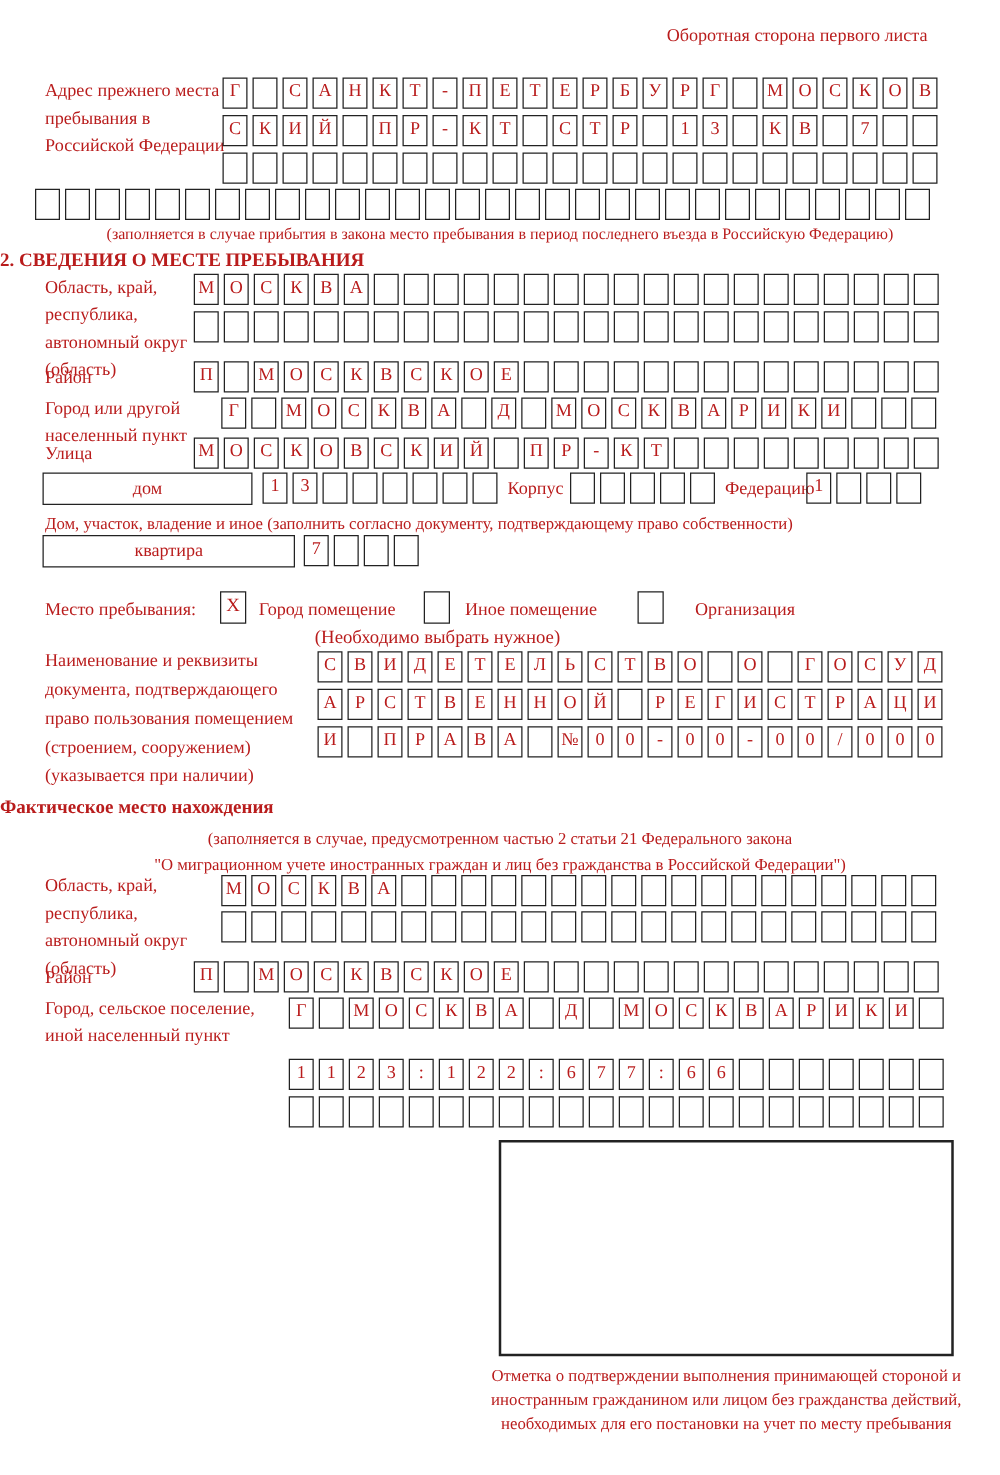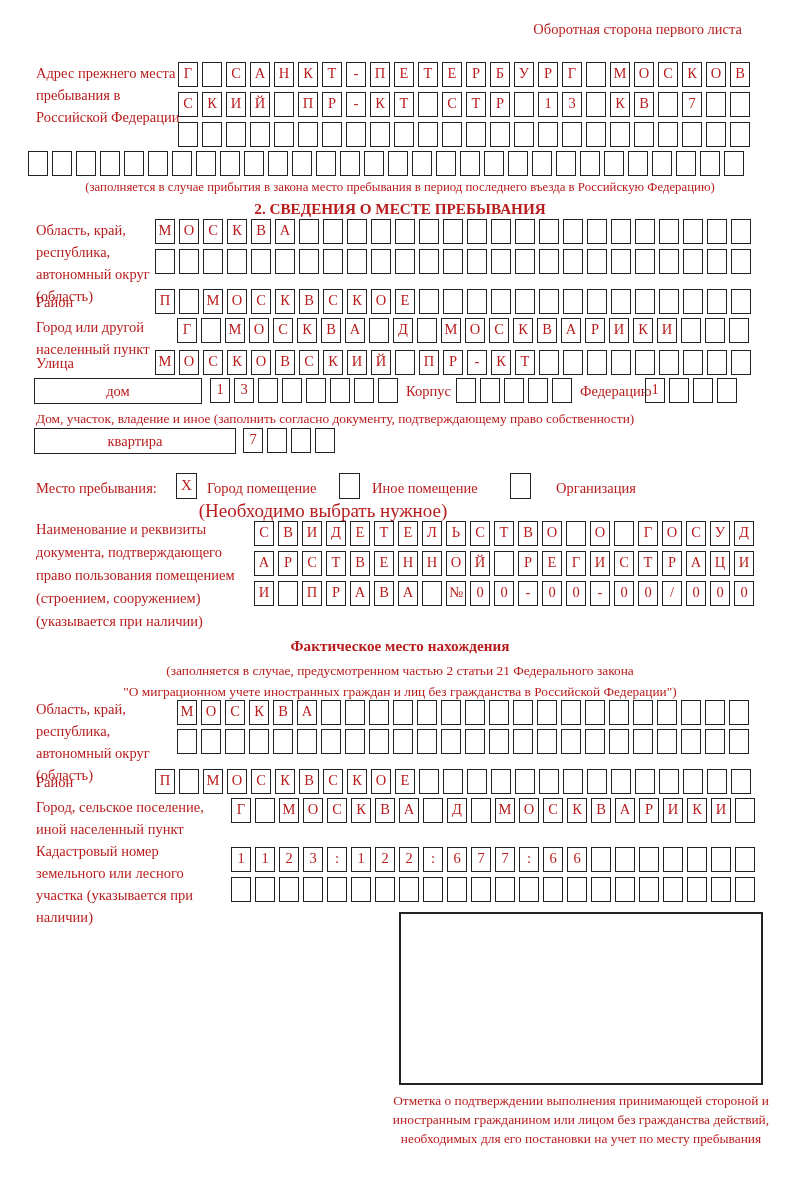--- a/index.html
+++ b/index.html
@@ -3,21 +3,21 @@
 <meta charset="utf-8">
 <style>
   * { margin:0; padding:0; box-sizing:border-box; }
   html,body { background:#ffffff; }
   .page { position:relative; width:800px; height:1180px; background:#fff;
           font-family:"Liberation Serif", serif; color:#b91c1c; overflow:hidden; }
   .abs { position:absolute; }
   .lbl { font-size:14.5px; line-height:22px; }
   .note { font-size:13px; line-height:17px; }
   .small-note { font-size:12.8px; }
-  .title { font-weight:bold; font-size:15.2px; text-align:center; }
+  .title { font-weight:bold; font-size:15.2px; text-align:left; }
   .boxrow { position:absolute; display:flex; gap:4px; height:25px; }
   .cbox { flex:none; width:20px; height:25px; border:1.7px solid #222;
           font-size:14.5px; line-height:21px; text-align:center; }
   .widebox { position:absolute; height:26px; border:1.7px solid #222;
              display:flex; align-items:center; justify-content:center; font-size:14.5px; }
   .checkbox { position:absolute; width:21px; height:26px; border:1.7px solid #222;
               text-align:center; font-size:15px; line-height:23px; }
   .stamp { position:absolute; border:2px solid #222; background:#fff; }
   .center { text-align:center; }
   .nowrap { white-space:nowrap; }
@@ -326,21 +326,21 @@
       <span class="cbox"></span>
     </div>
 
   <div class="abs lbl nowrap" style="left:36px; top:477px;">Место пребывания:</div>
   <span class="checkbox" style="left:176px; top:473px;">X</span>
   <div class="abs lbl nowrap" style="left:207px; top:477px;">Город помещение</div>
   <span class="checkbox" style="left:339px; top:473px;"></span>
   <div class="abs lbl nowrap" style="left:372px; top:477px;">Иное помещение</div>
   <span class="checkbox" style="left:510px; top:473px;"></span>
   <div class="abs lbl nowrap" style="left:556px; top:477px;">Организация</div>
-  <div class="abs note center" style="left:173px; top:502px; width:300px; font-size:19px;">(Необходимо выбрать нужное)</div>
+  <div class="abs note center" style="left:200px; top:502px; width:300px; font-size:15px;">(Необходимо выбрать нужное)</div>
 
   <div class="abs lbl" style="left:36px; top:518px; width:208px; line-height:23px;">Наименование и реквизиты документа, подтверждающего право пользования помещением (строением, сооружением) (указывается при наличии)</div>
   <div class="boxrow" style="left:254px; top:521px;">
       <span class="cbox">С</span>
       <span class="cbox">В</span>
       <span class="cbox">И</span>
       <span class="cbox">Д</span>
       <span class="cbox">Е</span>
       <span class="cbox">Т</span>
       <span class="cbox">Е</span>
@@ -512,21 +512,20 @@
       <span class="cbox">К</span>
       <span class="cbox">В</span>
       <span class="cbox">А</span>
       <span class="cbox">Р</span>
       <span class="cbox">И</span>
       <span class="cbox">К</span>
       <span class="cbox">И</span>
       <span class="cbox"></span>
     </div>
 
-  <div class="abs lbl" style="left:36px; top:840px; width:175px;">Кадастровый номер земельного или лесного участка (указывается при наличии)</div>
   <div class="boxrow" style="left:231px; top:847px;">
       <span class="cbox">1</span>
       <span class="cbox">1</span>
       <span class="cbox">2</span>
       <span class="cbox">3</span>
       <span class="cbox">:</span>
       <span class="cbox">1</span>
       <span class="cbox">2</span>
       <span class="cbox">2</span>
       <span class="cbox">:</span>

